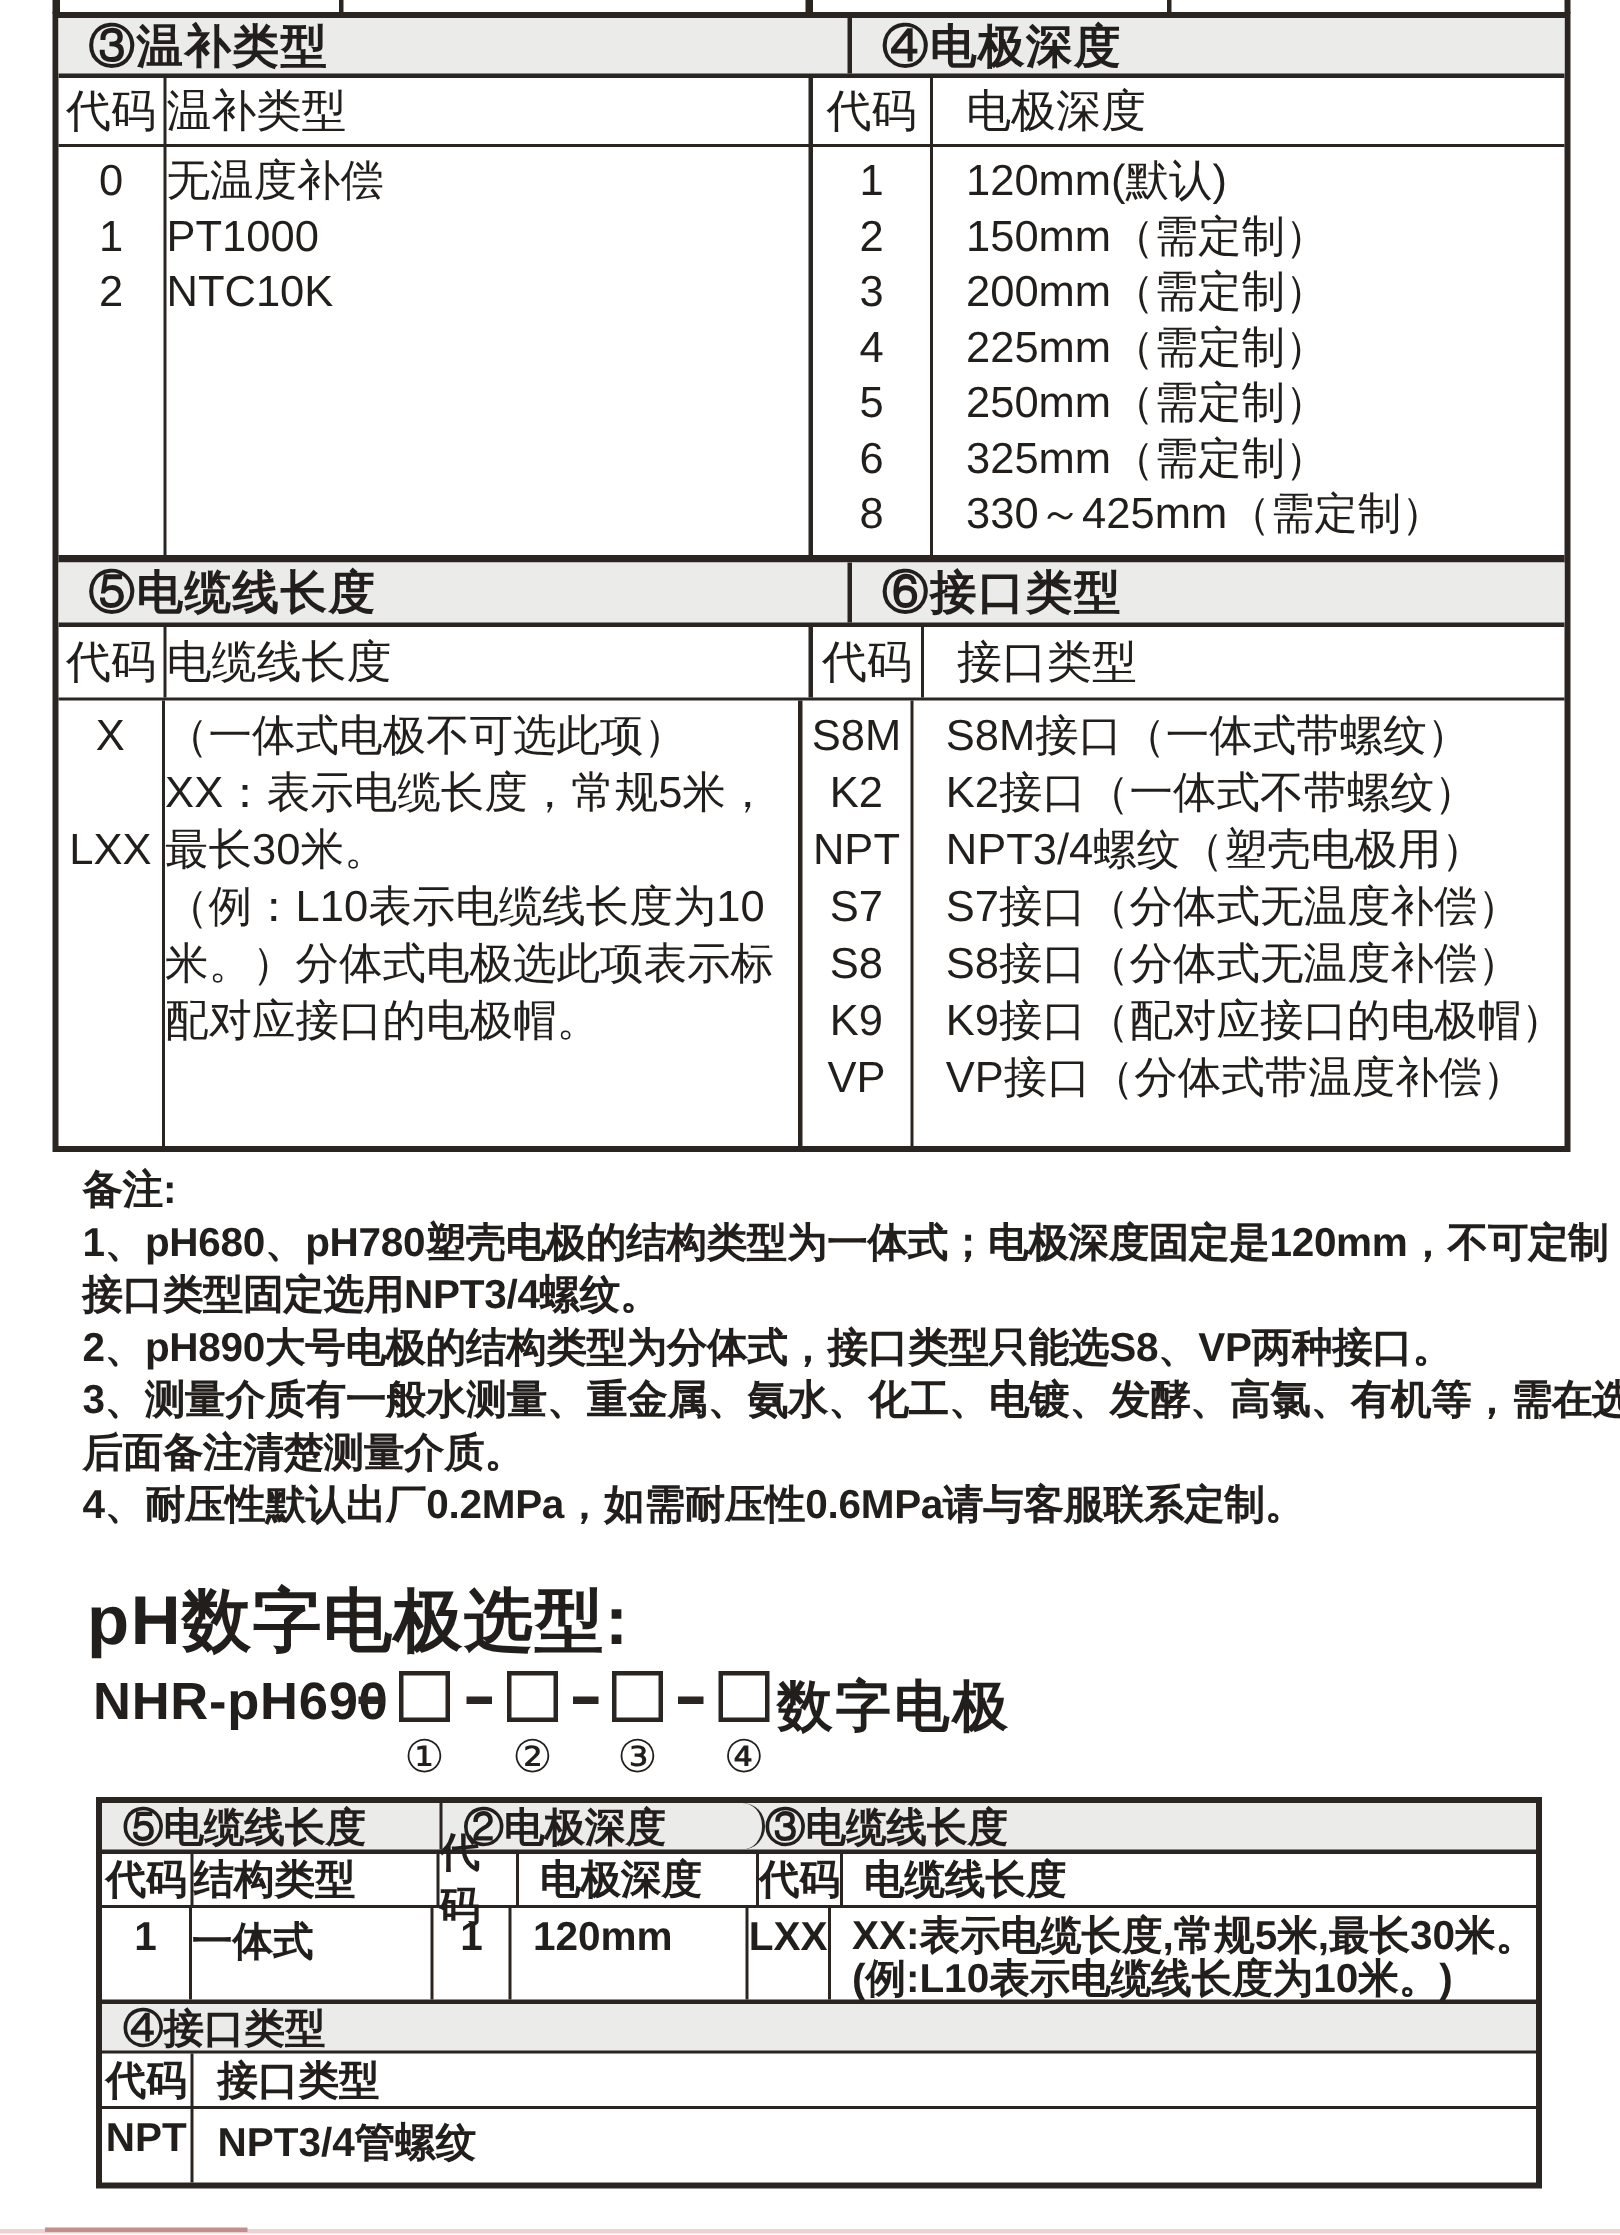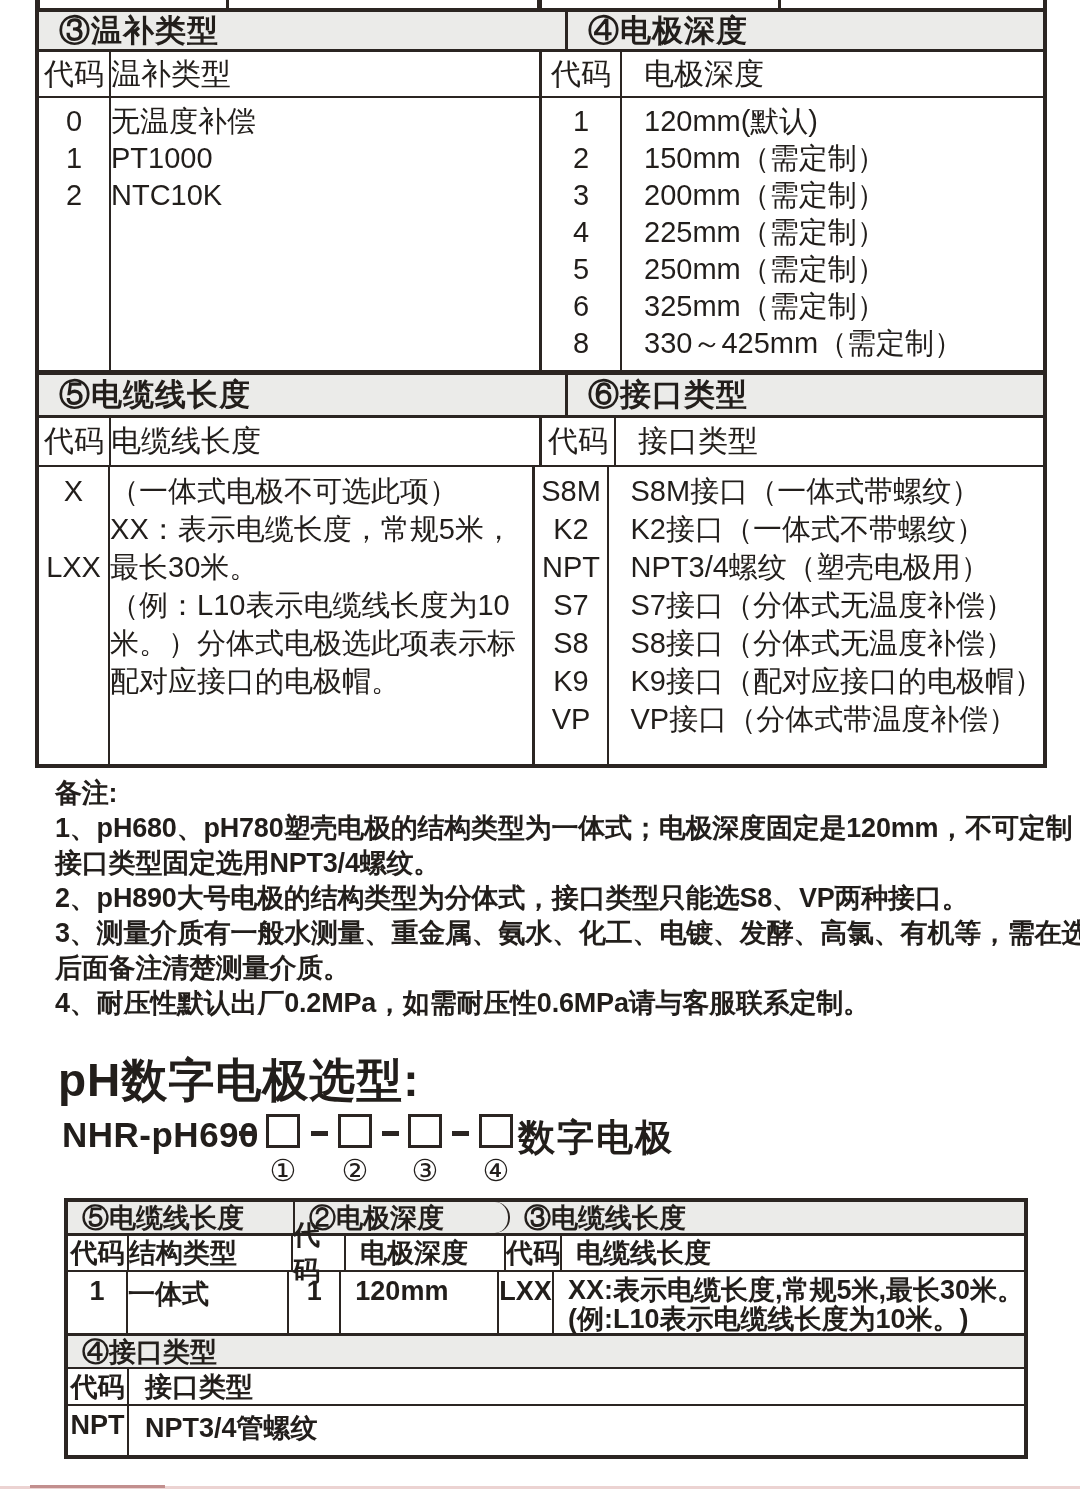--- a/index.html
+++ b/index.html
@@ -54,21 +54,21 @@
   .model-suffix{position:absolute;left:518px;top:1113px;font-size:37px;font-weight:700;letter-spacing:2px;}
   .slot-num{position:absolute;top:1153px;width:34px;text-align:center;font-size:30px;font-weight:400;}
   
   .tblC{position:absolute;left:64px;top:1198px;width:964px;border:4px solid var(--bd);
         box-sizing:border-box;font-weight:700;}
   .tblC .row{display:flex;box-sizing:border-box;}
   .tblC .cell{box-sizing:border-box;display:flex;align-items:center;font-size:27px;}
   .c-bandrow{background:var(--band);border-bottom:3px solid var(--bd);height:34px;}
   .c-band1{width:227px;border-right:2px solid var(--bd);padding-left:14px;}
   .c-band2{width:215px;border-right:2px solid var(--bd);padding-left:14px;border-radius:15px;}
-  .c-band3{flex:1;padding-left:14px;text-align:right;}
+  .c-band3{flex:1;text-align:right;}
   .c-headrow{border-bottom:2px solid var(--bd);height:36px;}
   .c-code1{width:61px;border-right:2px solid var(--bd);justify-content:center;}
   .c-val1{width:164px;border-right:2px solid var(--bd);padding-left:0;}
   .c-code2{width:53px;border-right:2px solid var(--bd);justify-content:center;}
   .c-val2{width:160px;border-right:2px solid var(--bd);padding-left:14px;}
   .c-code3{width:56px;border-right:2px solid var(--bd);justify-content:center;}
   .c-val3{flex:1;padding-left:14px;}
   .c-datarow{border-bottom:3px solid var(--bd);height:64px;}
   .c-datarow .cell{align-items:flex-start;padding-top:4px;}
   .c-datarow .c-code1,.c-datarow .c-code2,.c-datarow .c-code3{justify-content:center;}

